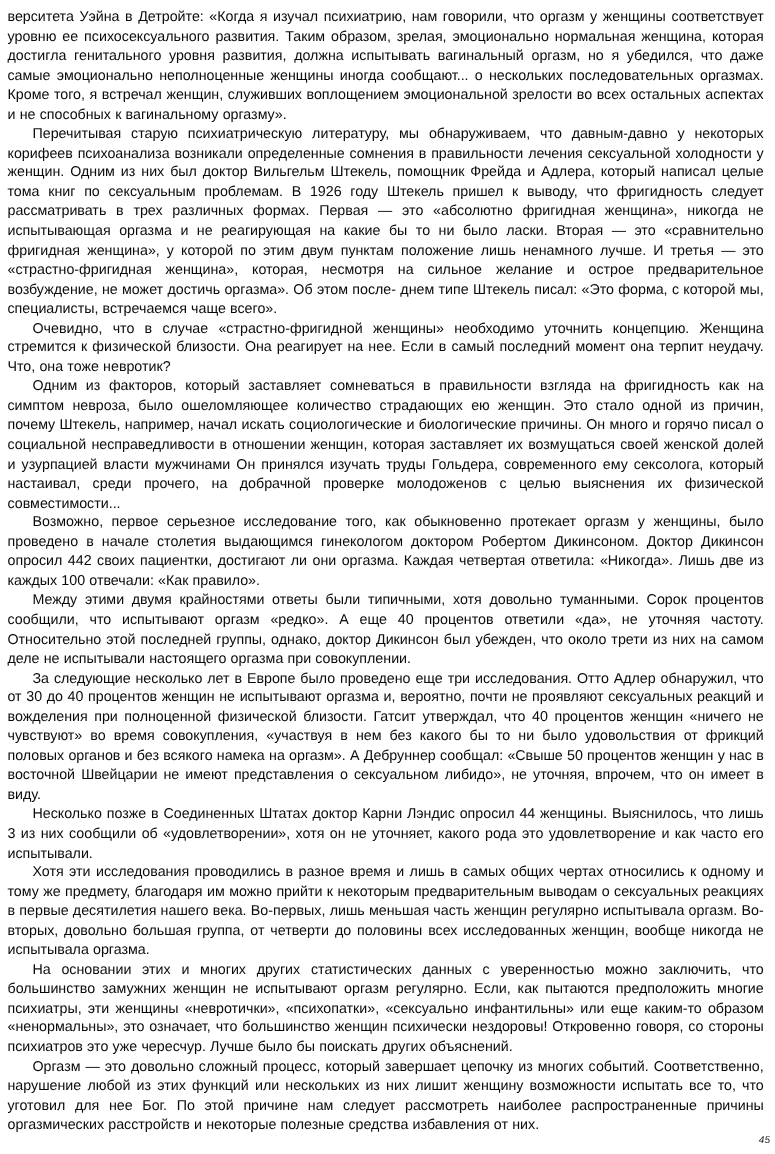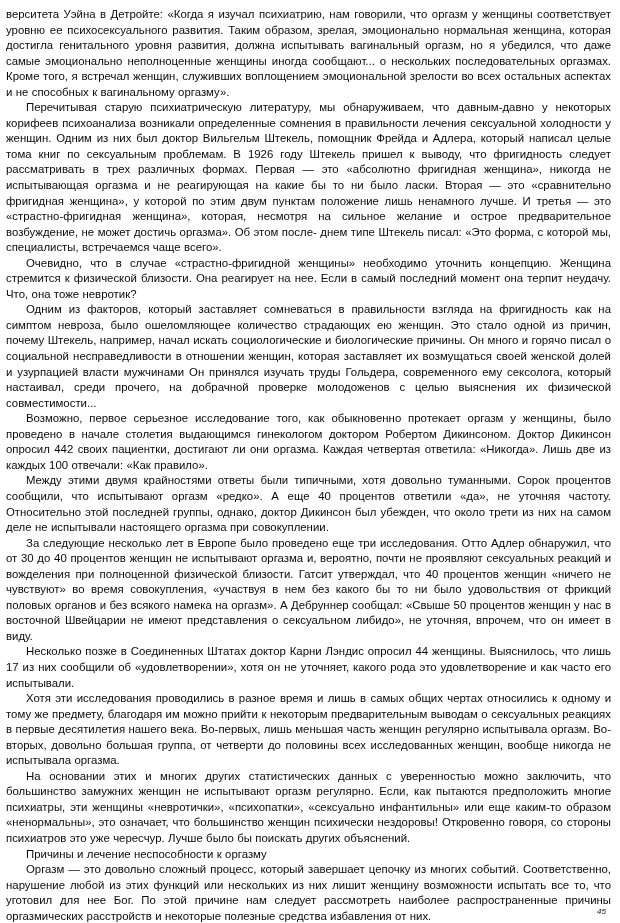--- a/index.html
+++ b/index.html
@@ -26,39 +26,38 @@
   .para {
     margin: 0;
     text-indent: 20px;
     word-spacing: 0.2px;
   }
   .para.first {
     text-indent: 0;
   }
   .page-number {
     position: absolute;
-    right: 14px;
+    right: 4px;
     bottom: 3px;
     font-size: 8px;
     font-style: italic;
     color: #222;
     text-align: left;
   }
 </style>
 </head>
 <body>
 
 <div class="page">
   <p class="para first">верситета Уэйна в Детройте: «Когда я изучал психиатрию, нам говорили, что оргазм у женщины соответствует уровню ее психосексуального развития. Таким образом, зрелая, эмоционально нормальная женщина, которая достигла генитального уровня развития, должна испытывать вагинальный оргазм, но я убедился, что даже самые эмоционально неполноценные женщины иногда сообщают... о нескольких последовательных оргазмах. Кроме того, я встречал женщин, служивших воплощением эмоциональной зрелости во всех остальных аспектах и не способных к вагинальному оргазму».</p>
   <p class="para">Перечитывая старую психиатрическую литературу, мы обнаруживаем, что давным-давно у некоторых корифеев психоанализа возникали определенные сомнения в правильности лечения сексуальной холодности у женщин. Одним из них был доктор Вильгельм Штекель, помощник Фрейда и Адлера, который написал целые тома книг по сексуальным проблемам. В 1926 году Штекель пришел к выводу, что фригидность следует рассматривать в трех различных формах. Первая — это «абсолютно фригидная женщина», никогда не испытывающая оргазма и не реагирующая на какие бы то ни было ласки. Вторая — это «сравнительно фригидная женщина», у которой по этим двум пунктам положение лишь ненамного лучше. И третья — это «страстно-фригидная женщина», которая, несмотря на сильное желание и острое предварительное возбуждение, не может достичь оргазма». Об этом после- днем типе Штекель писал: «Это форма, с которой мы, специалисты, встречаемся чаще всего».</p>
   <p class="para">Очевидно, что в случае «страстно-фригидной женщины» необходимо уточнить концепцию. Женщина стремится к физической близости. Она реагирует на нее. Если в самый последний момент она терпит неудачу. Что, она тоже невротик?</p>
   <p class="para">Одним из факторов, который заставляет сомневаться в правильности взгляда на фригидность как на симптом невроза, было ошеломляющее количество страдающих ею женщин. Это стало одной из причин, почему Штекель, например, начал искать социологические и биологические причины. Он много и горячо писал о социальной несправедливости в отношении женщин, которая заставляет их возмущаться своей женской долей и узурпацией власти мужчинами Он принялся изучать труды Гольдера, современного ему сексолога, который настаивал, среди прочего, на добрачной проверке молодоженов с целью выяснения их физической совместимости...</p>
   <p class="para">Возможно, первое серьезное исследование того, как обыкновенно протекает оргазм у женщины, было проведено в начале столетия выдающимся гинекологом доктором Робертом Дикинсоном. Доктор Дикинсон опросил 442 своих пациентки, достигают ли они оргазма. Каждая четвертая ответила: «Никогда». Лишь две из каждых 100 отвечали: «Как правило».</p>
   <p class="para">Между этими двумя крайностями ответы были типичными, хотя довольно туманными. Сорок процентов сообщили, что испытывают оргазм «редко». А еще 40 процентов ответили «да», не уточняя частоту. Относительно этой последней группы, однако, доктор Дикинсон был убежден, что около трети из них на самом деле не испытывали настоящего оргазма при совокуплении.</p>
   <p class="para">За следующие несколько лет в Европе было проведено еще три исследования. Отто Адлер обнаружил, что от 30 до 40 процентов женщин не испытывают оргазма и, вероятно, почти не проявляют сексуальных реакций и вожделения при полноценной физической близости. Гатсит утверждал, что 40 процентов женщин «ничего не чувствуют» во время совокупления, «участвуя в нем без какого бы то ни было удовольствия от фрикций половых органов и без всякого намека на оргазм». А Дебруннер сообщал: «Свыше 50 процентов женщин у нас в восточной Швейцарии не имеют представления о сексуальном либидо», не уточняя, впрочем, что он имеет в виду.</p>
-  <p class="para">Несколько позже в Соединенных Штатах доктор Карни Лэндис опросил 44 женщины. Выяснилось, что лишь 17 из них сообщили об «удовлетворении», хотя он не уточняет, какого рода это удовлетворение и как часто его испытывали.</p>
+  <p class="para">Несколько позже в Соединенных Штатах доктор Карни Лэндис опросил 44 женщины. Выяснилось, что лишь 3 из них сообщили об «удовлетворении», хотя он не уточняет, какого рода это удовлетворение и как часто его испытывали.</p>
   <p class="para">Хотя эти исследования проводились в разное время и лишь в самых общих чертах относились к одному и тому же предмету, благодаря им можно прийти к некоторым предварительным выводам о сексуальных реакциях в первые десятилетия нашего века. Во-первых, лишь меньшая часть женщин регулярно испытывала оргазм. Во-вторых, довольно большая группа, от четверти до половины всех исследованных женщин, вообще никогда не испытывала оргазма.</p>
   <p class="para">На основании этих и многих других статистических данных с уверенностью можно заключить, что большинство замужних женщин не испытывают оргазм регулярно. Если, как пытаются предположить многие психиатры, эти женщины «невротички», «психопатки», «сексуально инфантильны» или еще каким-то образом «ненормальны», это означает, что большинство женщин психически нездоровы! Откровенно говоря, со стороны психиатров это уже чересчур. Лучше было бы поискать других объяснений.</p>
-  <p class="para">Причины и лечение неспособности к оргазму</p>
   <p class="para">Оргазм — это довольно сложный процесс, который завершает цепочку из многих событий. Соответственно, нарушение любой из этих функций или нескольких из них лишит женщину возможности испытать все то, что уготовил для нее Бог. По этой причине нам следует рассмотреть наиболее распространенные причины оргазмических расстройств и некоторые полезные средства избавления от них.</p>
 
   <div class="page-number">45</div>
 </div>
 
 </body></html>

